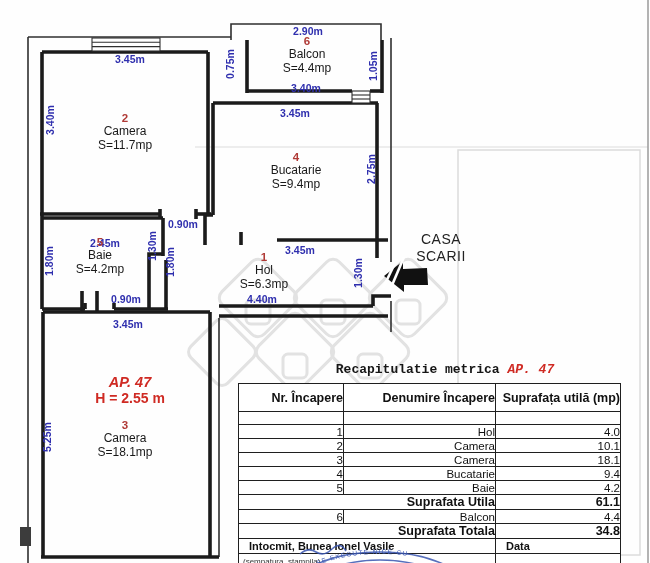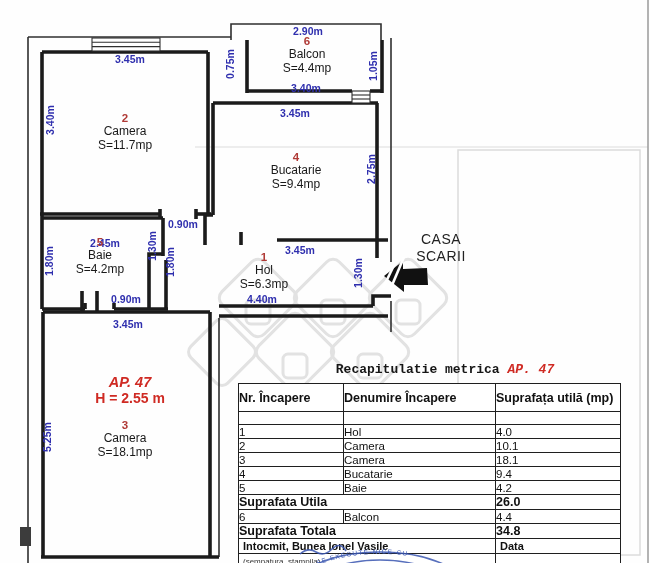--- a/index.html
+++ b/index.html
@@ -45,28 +45,28 @@
         color:#222;font-size:14px;line-height:16.5px;letter-spacing:.5px;z-index:3;white-space:nowrap;margin-left:8px;}
 
   .tbl-title{position:absolute;left:445px;top:362px;transform:translate(-50%,0);font-size:13px;
              font-weight:700;color:#161616;z-index:4;white-space:nowrap;font-family:Liberation Mono, monospace;}
   .tbl-title .red{color:var(--accent-red);font-style:italic;}
 
   
   #metric-table{position:absolute;left:238px;top:383px;width:382px;z-index:4;}
   #metric-table table{border-collapse:collapse;width:382px;table-layout:fixed;background:#fff;}
   #metric-table td,#metric-table th{
-    border:1px solid #1f1f1f;font-size:11.5px;color:#111;text-align:left;
+    border:1px solid #1f1f1f;font-size:11.5px;color:#111;text-align:right;
     padding:0;overflow:hidden;white-space:nowrap;vertical-align:middle;
   }
   #metric-table th{font-size:12.5px;height:27px;font-weight:700;}
   #metric-table tr.gap td{height:12px;border-top:1px solid #1f1f1f;}
   #metric-table tr.data td{height:13px;}
   #metric-table tr.sum td{height:14px;font-weight:700;font-size:12.5px;}
-  #metric-table tr.foot td{height:14px;font-weight:700;text-align:left;padding-left:4px;font-size:11px;}
+  #metric-table tr.foot td{height:14px;font-weight:700;text-align:left;padding-left:10px;font-size:11px;}
   #metric-table tr.small td{height:14px;text-align:left;padding-left:4px;font-size:8px;color:#333;}
 </style>
 </head>
 <body>
 
 <div id="stage">
 
   <svg id="plan-svg" width="650" height="563" viewBox="0 0 650 563">
 
     <g>
@@ -265,21 +265,21 @@
             <td>Bucatarie</td>
             <td>9.4</td>
           </tr>
           <tr class="data">
             <td>5</td>
             <td>Baie</td>
             <td>4.2</td>
           </tr>
           <tr class="sum">
             <td colspan="2">Suprafata Utila</td>
-            <td>26.0</td>
+            <td>61.1</td>
           </tr>
           <tr class="data">
             <td>6</td>
             <td>Balcon</td>
             <td>4.4</td>
           </tr>
           <tr class="sum">
             <td colspan="2">Suprafata Totala</td>
             <td>34.8</td>
           </tr>

